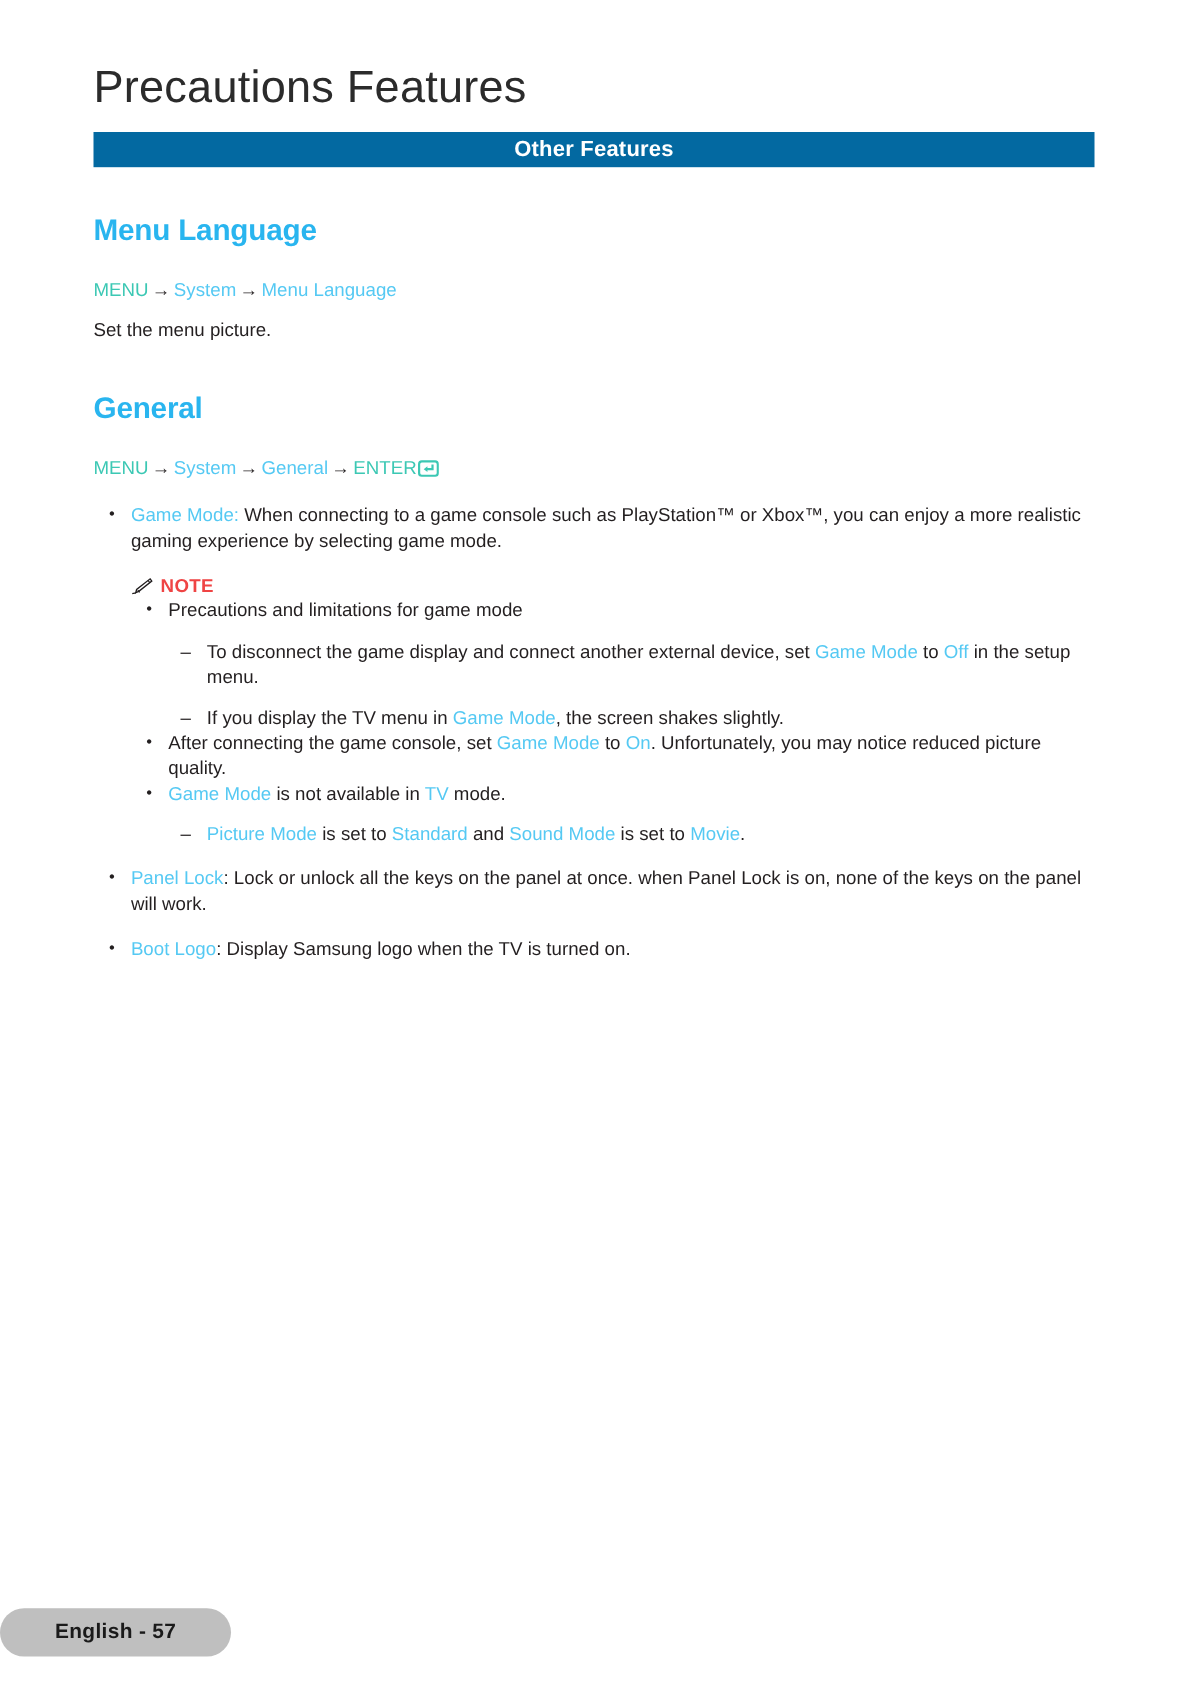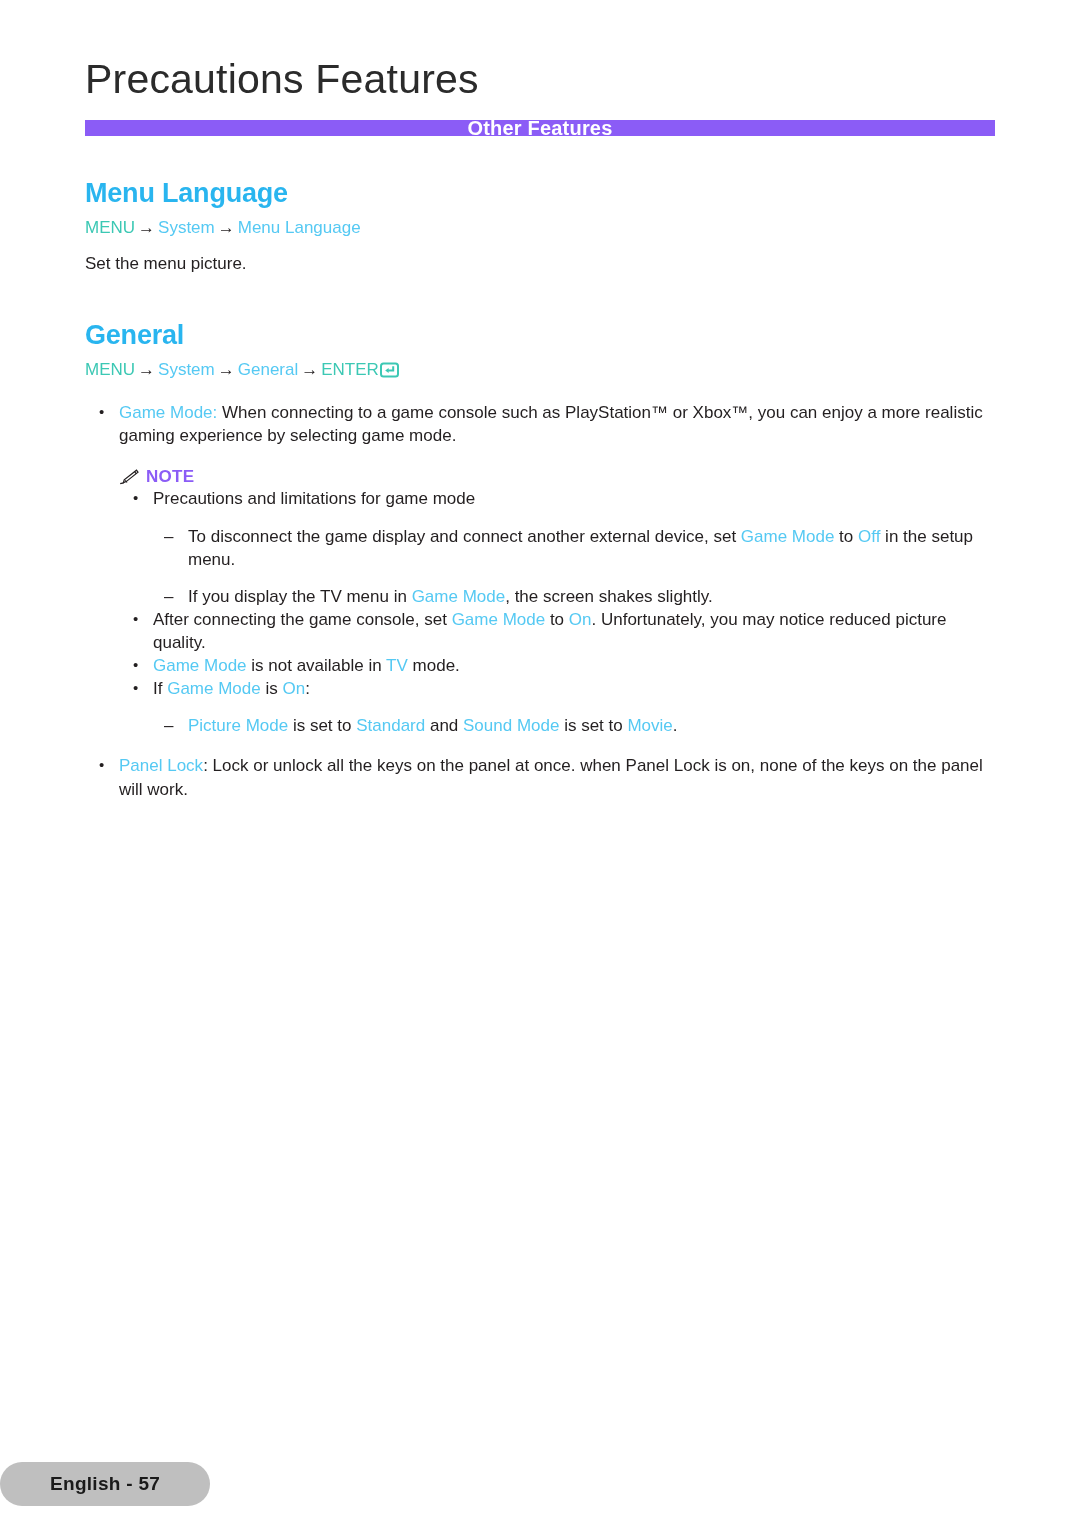--- a/index.html
+++ b/index.html
@@ -30,22 +30,22 @@
     font-weight: 300;
     letter-spacing: 0.2px;
     color: #2b2b2b;
     padding-top: 56px;
     line-height: 1.15;
     white-space: pre;
   }
 
   .section-bar {
     margin-top: 17px;
-    height: 16px;
-    background: #8b5cf6;
+    height: 32px;
+    background: #0369a1;
     color: #ffffff;
     font-size: 20px;
     font-weight: bold;
     display: flex;
     align-items: center;
     justify-content: center;
     letter-spacing: 0.2px;
   }
 
   
@@ -55,21 +55,21 @@
     font-weight: bold;
     margin: 0;
     letter-spacing: -0.2px;
   }
   .h-menu-language { padding-top: 42px; }
   .h-general { padding-top: 44px; }
 
   
   .path {
     font-size: 17px;
-    margin-top: 8px;
+    margin-top: 28px;
     color: #231f20;
     line-height: 1.3;
     white-space: nowrap;
   }
   .path .menu-word { color: #3cc8b4; }
   .path .enter-word { color: #3cc8b4; }
   .path .path-term { color: #55c9f3; }
   .path .arrow { color: #231f20; padding: 0 3px; }
 
   .enter-icon {
@@ -123,21 +123,21 @@
     margin-top: 20px;
     padding-left: 34px;
     display: flex;
     align-items: center;
     gap: 7px;
   }
   .note-label {
     font-size: 17px;
     font-weight: bold;
     letter-spacing: 0.3px;
-    color: #8b5cf6;
+    color: #ef4444;
   }
   .pencil-icon { display: inline-block; line-height: 0; }
 
   
   .footer {
     position: absolute;
     left: 0;
     right: 0;
     bottom: 28px;
     display: flex;
@@ -198,25 +198,25 @@
     </span>
     <span class="note-label">NOTE</span>
   </div>
 
   <div id="note-items">
       <div class="lvl2 bullet-dot"><span>Precautions and limitations for game mode</span></div>
       <div class="lvl3 bullet-dash"><span>To disconnect the game display and connect another external device, set </span><span class="term">Game Mode</span><span> to </span><span class="term">Off</span><span> in the setup menu.</span></div>
       <div class="lvl3 bullet-dash"><span>If you display the TV menu in </span><span class="term">Game Mode</span><span>, the screen shakes slightly.</span></div>
       <div class="lvl2 bullet-dot"><span>After connecting the game console, set </span><span class="term">Game Mode</span><span> to </span><span class="term">On</span><span>. Unfortunately, you may notice reduced picture quality.</span></div>
       <div class="lvl2 bullet-dot"><span class="term">Game Mode</span><span> is not available in </span><span class="term">TV</span><span> mode.</span></div>
-      <div class="lvl2 bullet-dot"><span>If </span><span class="term">Game Mode</span><span> is </span><span class="term">On</span><span>:</span></div>
       <div class="lvl4 bullet-dash"><span class="term">Picture Mode</span><span> is set to </span><span class="term">Standard</span><span> and </span><span class="term">Sound Mode</span><span> is set to </span><span class="term">Movie</span><span>.</span></div>
     </div>
 
   <div id="trailing-bullets">
       <div class="lvl1 bullet-dot"><span class="term">Panel Lock</span><span>: Lock or unlock all the keys on the panel at once. when Panel Lock is on, none of the keys on the panel will work.</span></div>
+      <div class="lvl1 bullet-dot"><span class="term">Boot Logo</span><span>: Display Samsung logo when the TV is turned on.</span></div>
     </div>
 
   <div class="footer">
     <div class="page-badge">English - 57</div>
   </div>
 
 </div>
 
 </body></html>

